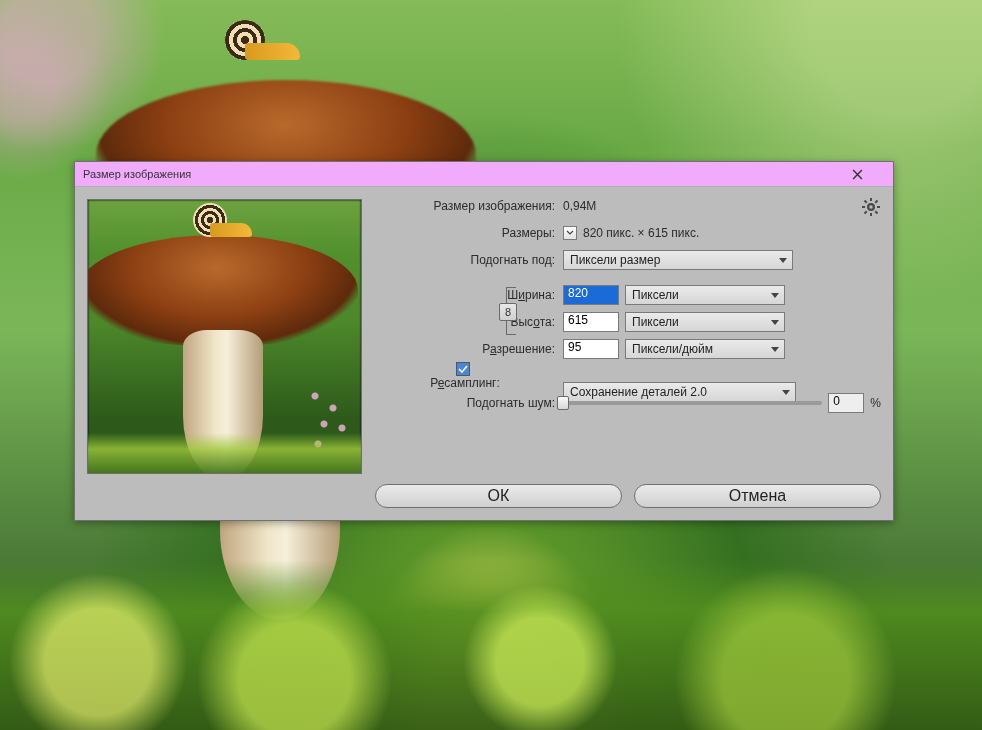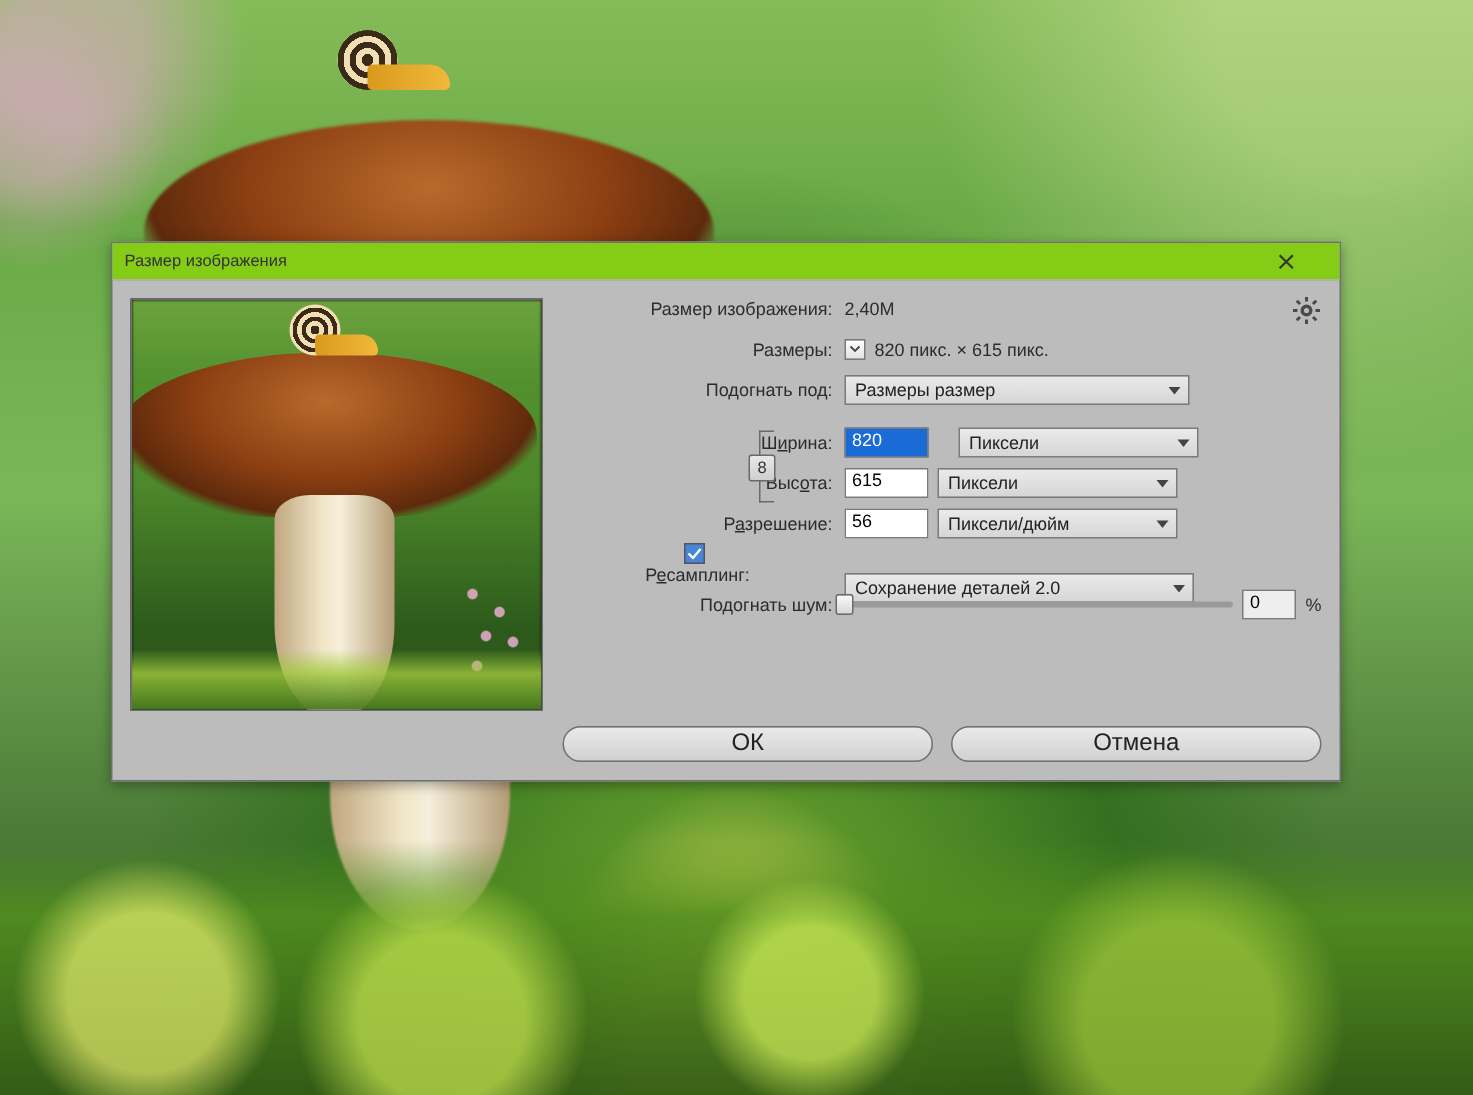--- a/index.html
+++ b/index.html
@@ -54,21 +54,21 @@
   
   .dialog {
     position: absolute;
     left: 74px; top: 161px;
     width: 820px; height: 360px;
     background: #bcbcbc;
     border: 1px solid #707070;
     box-shadow: 0 2px 8px rgba(0,0,0,0.35);
   }
   .titlebar {
-    height: 25px; background: #84cc16;
+    height: 25px; background: #f0abfc;
     display: flex; align-items: center; justify-content: space-between;
     padding: 0 16px 0 8px;
     font-size: 11px; color: #333;
     border-bottom: 1px solid #b0b0b0;
   }
   .titlebar .close {
     width: 40px; height: 25px; display:flex; align-items:center; justify-content:center;
   }
   .titlebar .close svg { width:11px; height:11px; }
 
@@ -242,75 +242,75 @@
               <line x1="3.5" y1="3.5" x2="5.7" y2="5.7"></line>
               <line x1="14.3" y1="14.3" x2="16.5" y2="16.5"></line>
               <line x1="3.5" y1="16.5" x2="5.7" y2="14.3"></line>
               <line x1="14.3" y1="5.7" x2="16.5" y2="3.5"></line>
             </g>
         </svg>
       </div>
 
       <div class="row">
         <div class="lbl">Размер изображения:</div>
-        <div class="val">2,40M</div>
+        <div class="val">0,94M</div>
       </div>
 
       <div class="row">
         <div class="lbl">Размеры:</div>
         <div class="val" style="display:flex;align-items:center;text-align:center;">
           <span class="dimcheck">
             <svg viewBox="0 0 8 6">
                 <path d="M1 1 L4 4 L7 1" stroke="#444" stroke-width="1.2" fill="none"></path>
               </svg>
           </span>
           <span>820 пикс. × 615 пикс.</span>
         </div>
       </div>
 
       <div class="row">
         <div class="lbl">Подогнать под:</div>
         <div class="dropdown wide">
-          <span>Размеры размер</span>
+          <span>Пиксели размер</span>
         </div>
       </div>
 
       <div style="height:8px;"></div>
 
       <div class="link-col">
         <div class="bracket"></div>
         <div class="link-btn">
           <span>8</span>
         </div>
       </div>
 
       <div class="row">
         <div class="lbl"><span>Ш</span><span class="u">и</span><span>рина:</span></div>
-        <div style="display:flex; gap:20px;">
+        <div style="display:flex; gap:6px;">
           <div class="input sel">820</div>
           <div class="dropdown unit">
             <span>Пиксели</span>
           </div>
         </div>
       </div>
 
       <div class="row">
         <div class="lbl"><span>Выс</span><span class="u">о</span><span>та:</span></div>
         <div style="display:flex; gap:6px;">
           <div class="input">615</div>
           <div class="dropdown unit">
             <span>Пиксели</span>
           </div>
         </div>
       </div>
 
       <div class="row">
         <div class="lbl"><span>Р</span><span class="u">а</span><span>зрешение:</span></div>
         <div style="display:flex; gap:6px;">
-          <div class="input">56</div>
+          <div class="input">95</div>
           <div class="dropdown unit">
             <span>Пиксели/дюйм</span>
           </div>
         </div>
       </div>
 
       <div class="row">
         <div class="lbl" style="display:flex;align-items:center;justify-content:flex-end;flex-direction:column;">
           <span class="chkbox">
             <svg viewBox="0 0 10 8">

